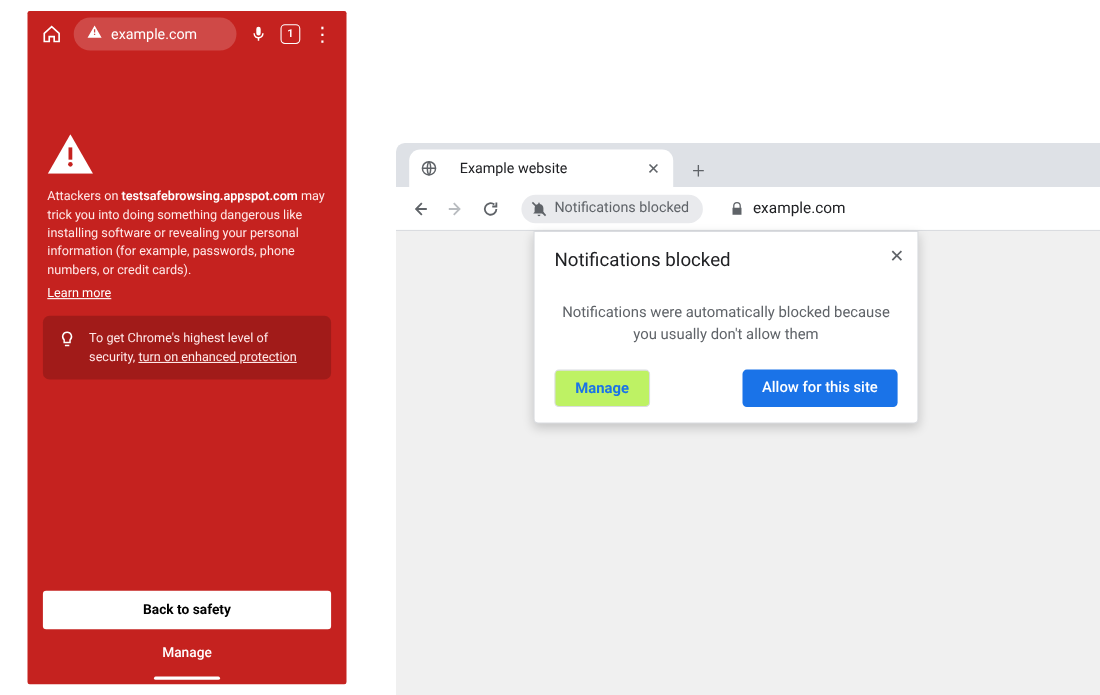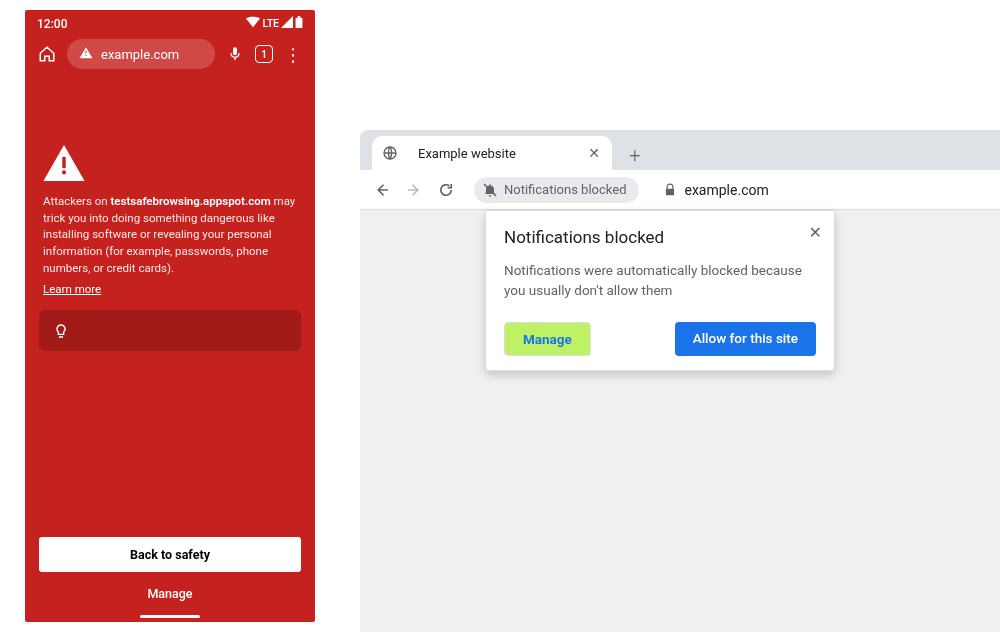--- a/index.html
+++ b/index.html
@@ -236,22 +236,23 @@
     font-weight: 400;
     color: #202124;
   }
   .popover .close-x {
     position: absolute; right: 12px; top: 12px;
     color: #5f6368; font-size: 16px; cursor: pointer;
   }
   .popover p {
     font-size: 13.5px;
     color: #5f6368;
-    margin-top: 14px;
+    margin-top: 28px;
     line-height: 1.45;
+    text-align: center;
   }
   .popover .btnrow {
     margin-top: 22px;
     display: flex;
     justify-content: space-between;
   }
   .popover .manage-btn {
     border: 1px solid #dadce0;
     border-radius: 4px;
     color: #1a73e8;
@@ -266,42 +267,20 @@
     border-radius: 4px;
     font-size: 13.5px;
     padding: 8px 18px;
     font-weight: 500;
   }
 </style>
 </head>
 <body>
 
 <div class="phone">
-  <div class="statusbar">
-    <span>12:00</span>
-    <div class="right">
-      <span>
-        <svg width="14" height="12" viewBox="0 0 24 18">
-            <path fill="#fff" d="M12 18L0 3C3 1 7 0 12 0s9 1 12 3L12 18z"></path>
-          </svg>
-      </span>
-      <span class="lte">LTE</span>
-      <span>
-        <svg width="12" height="12" viewBox="0 0 10 10">
-            <path fill="#fff" d="M0 10L10 0V10z"></path>
-          </svg>
-      </span>
-      <span>
-        <svg width="8" height="12" viewBox="0 0 8 14">
-            <rect x="0" y="2" width="8" height="12" rx="1" fill="#fff"></rect>
-            <rect x="2.5" y="0" width="3" height="2" fill="#fff"></rect>
-          </svg>
-      </span>
-    </div>
-  </div>
 
   <div class="omnibar">
     <span class="home-icon">
       <svg width="18" height="18" viewBox="0 0 24 24">
           <path fill="none" stroke="#fff" stroke-width="2" d="M3 11L12 3l9 8v10h-6v-6h-6v6H3z"></path>
         </svg>
     </span>
     <div class="urlpill">
       <span class="warn-icon">
         <svg width="14" height="14" viewBox="0 0 24 24">
@@ -331,20 +310,23 @@
   <div class="bodytxt">
     <span>Attackers on </span><span class="bold">testsafebrowsing.appspot.com</span><span> may trick you into doing something dangerous like installing software or revealing your personal information (for example, passwords, phone numbers, or credit cards).</span>
   </div>
   <div class="learnmore">Learn more</div>
 
   <div class="tipbox">
     <span class="bulb-icon">
       <svg width="16" height="16" viewBox="0 0 24 24">
           <path fill="none" stroke="#fff" stroke-width="2" d="M9 21h6M10 17h4M12 3a6 6 0 00-4 10.5V17h8v-3.5A6 6 0 0012 3z"></path>
         </svg>
+    </span>
+    <span>
+      <span>To get Chrome's highest level of security, </span><span class="underline">turn on enhanced protection</span>
     </span>
   </div>
 
   <div class="spacer"></div>
 
   <div class="safetybtn">Back to safety</div>
   <div class="detailsbtn">Manage</div>
   <div class="home-indicator"></div>
 </div>
 

